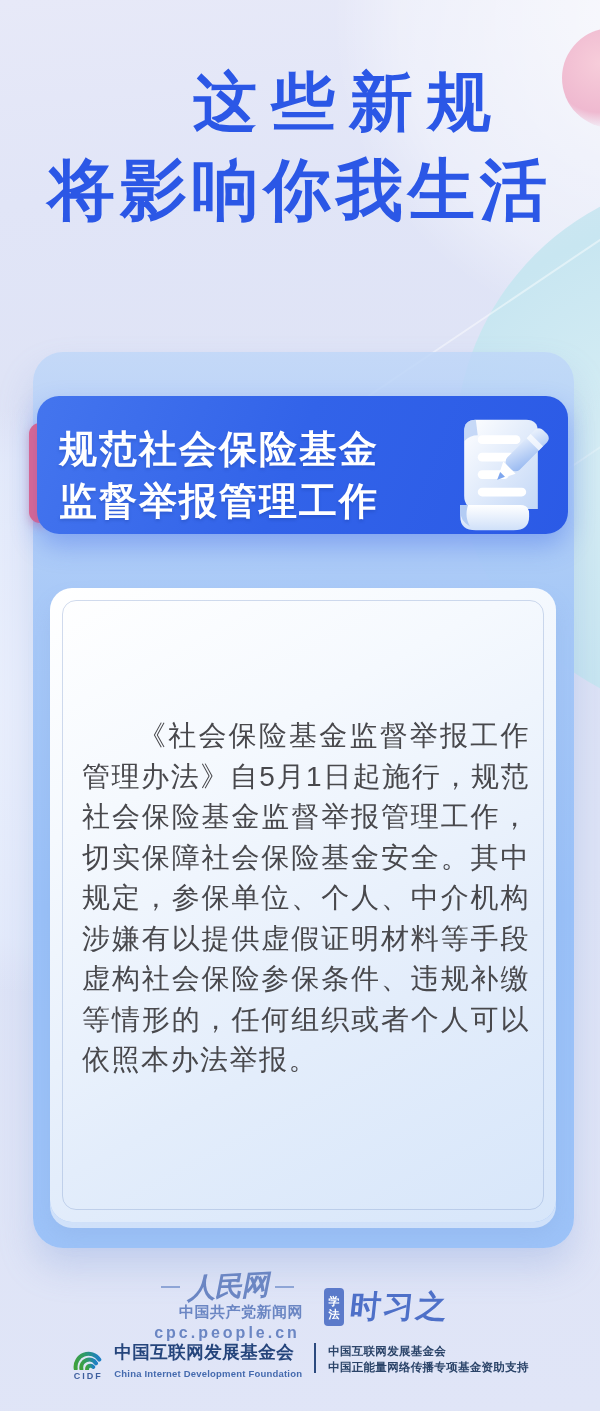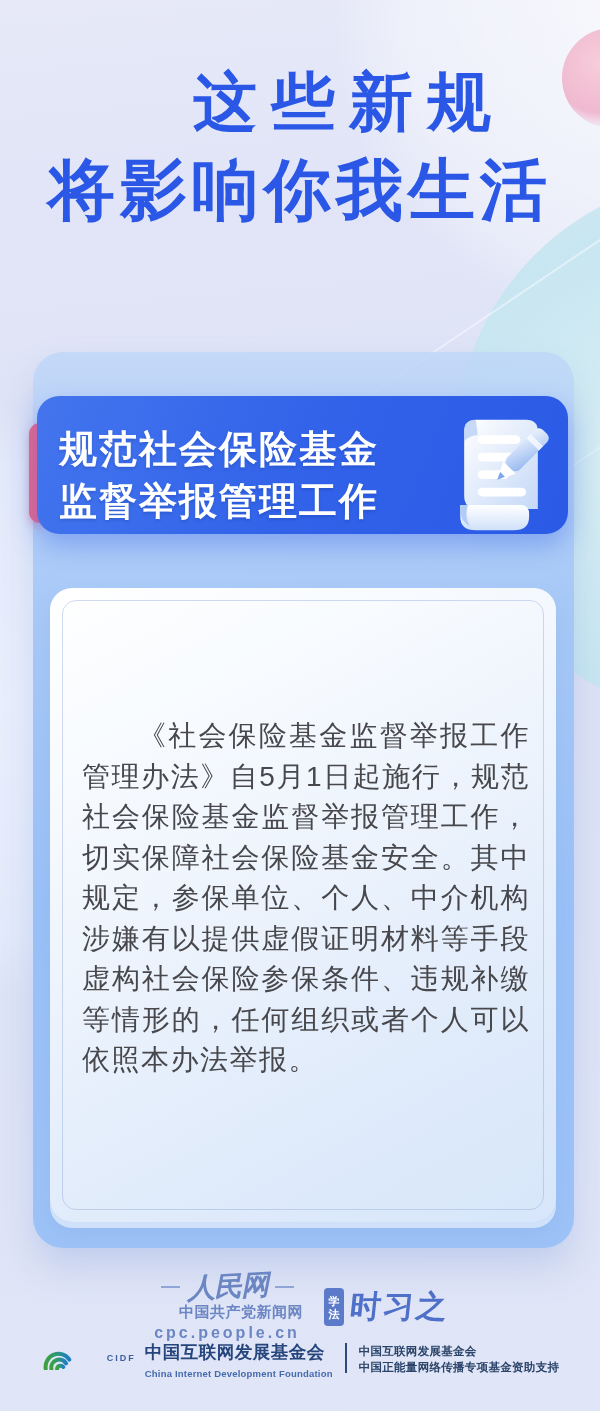--- a/index.html
+++ b/index.html
@@ -78,21 +78,21 @@
   .xuefa-group{ display:flex; align-items:center; gap:6px; }
   .xuefa-badge{ width:20px; height:38px; border-radius:4px; background:#5b7aca;
     display:flex; flex-direction:column; align-items:center; justify-content:center; gap:1px; }
   .xuefa-badge span{ color:#ffffff; font-size:11px; font-weight:900; line-height:12px; }
   .shixizhi{ font-size:31px; font-weight:900; color:#4e70c8; transform:skewX(-6deg);
     letter-spacing:2px; }
 
   
   .cidf-footer{ position:absolute; top:1343px; left:0; width:100%;
     display:flex; justify-content:center; align-items:flex-start; gap:9px; z-index:2; }
-  .cidf-logo{ display:flex; align-items:center; margin-top:1px;gap:32px; }
+  .cidf-logo{ display:flex; flex-direction:column; align-items:center; margin-top:1px; }
   .cidf-abbr{ font-size:9px; font-weight:700; letter-spacing:2px; color:#3e5f9e; margin-top:1px; }
   .cidf-names{ display:flex; flex-direction:column; }
   .cidf-name-cn{ font-size:17.5px; font-weight:900; color:#25457c; letter-spacing:.5px; line-height:19px; }
   .cidf-name-en{ font-size:9.5px; font-weight:700; color:#446aae; letter-spacing:.2px; margin-top:6px; }
   .cidf-divider{ width:2px; height:30px; background:#2c4a7e; margin:0 3px; }
   .cidf-support{ display:flex; flex-direction:column; }
   .cidf-support-line{ font-size:11.5px; font-weight:900; color:#2a4368; line-height:16px; letter-spacing:.3px; }
 </style>
 </head>
 <body>

